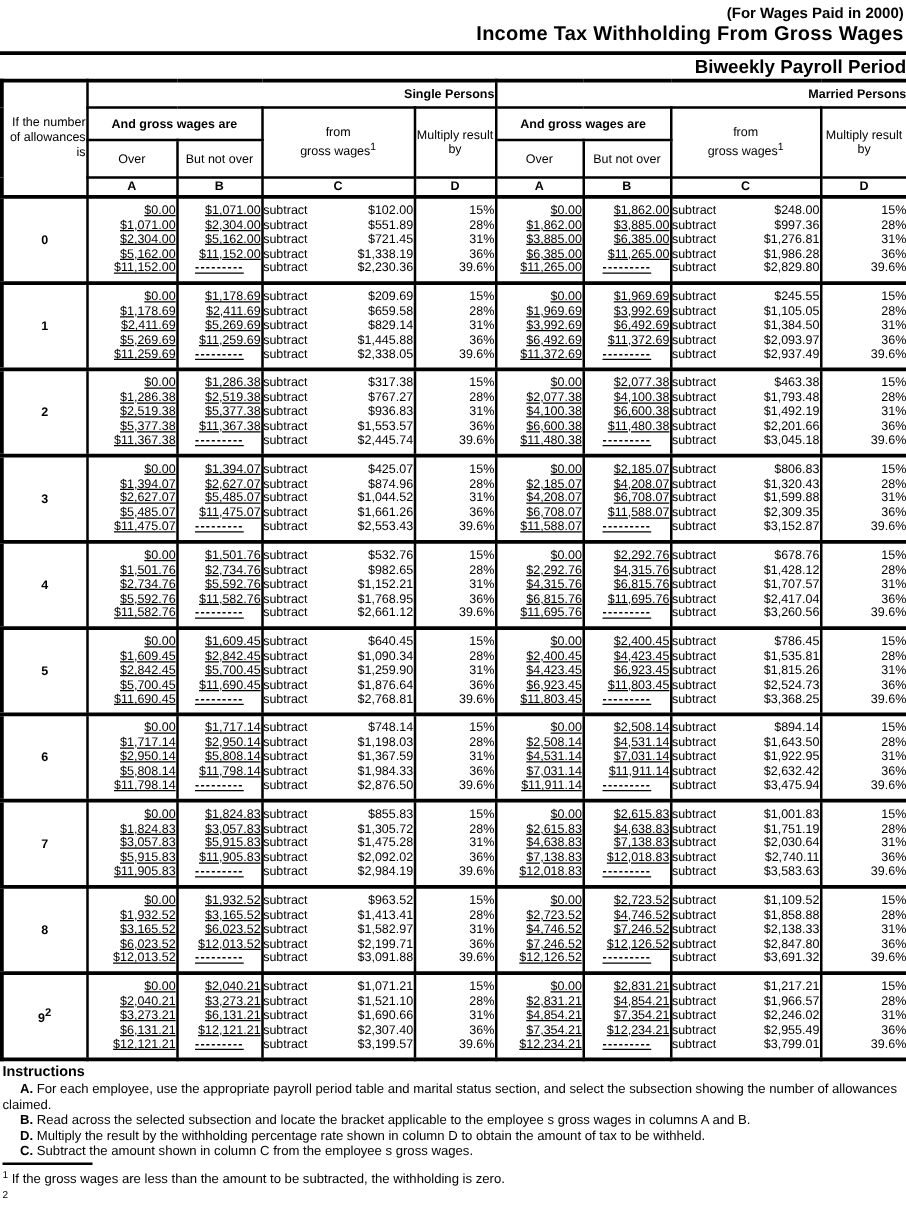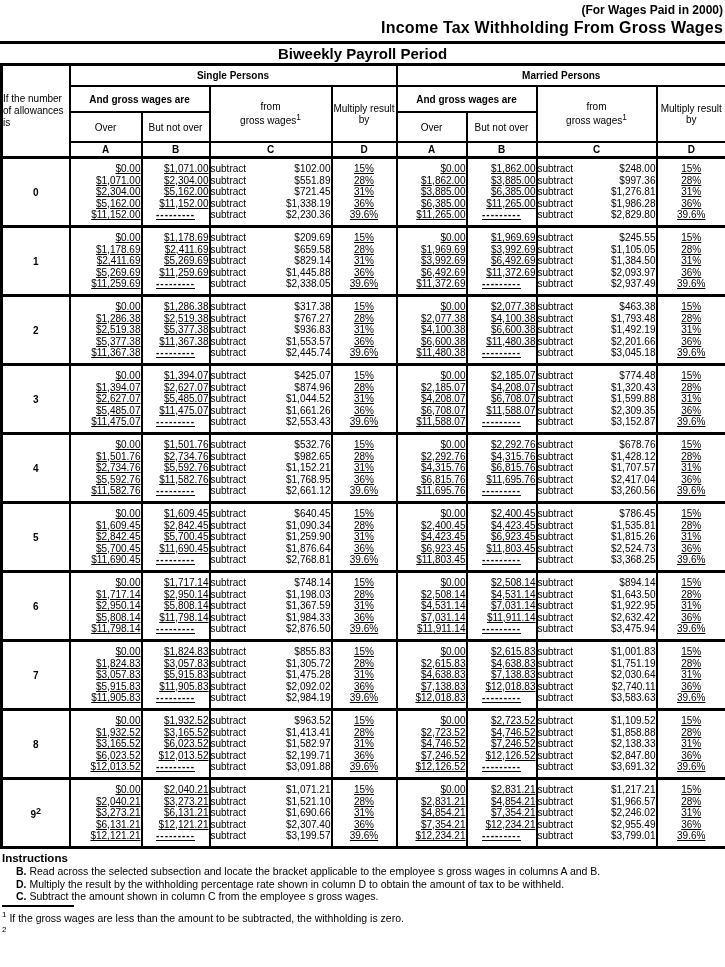--- a/index.html
+++ b/index.html
@@ -6,44 +6,44 @@
   body{width:725px;height:967px;overflow:hidden;color:#000;
        font-family:"Liberation Sans","DejaVu Sans",sans-serif;}
   .page{width:725px;height:889px;display:flex;flex-direction:column;box-sizing:border-box;}
 
   
   .top-header{text-align:right;padding:3px 2px 0 0;}
   .wages-paid{font-weight:bold;font-size:12px;line-height:14px;}
   .title1{font-weight:bold;font-size:15px;line-height:17px;letter-spacing:.3px;}
   .title2{font-weight:bold;font-size:16px;line-height:22px;letter-spacing:.2px;}
   .rule{border-top:3px solid #000;margin-top:2px;}
-  .period{text-align:center;font-weight:bold;font-size:15px;line-height:17px;padding:1px 0 1px 0;}
+  .period{text-align:right;font-weight:bold;font-size:15px;line-height:17px;padding:1px 0 1px 0;}
 
   
   table.wb{border-collapse:collapse;table-layout:fixed;width:725px;border:3px solid #000;}
   table.wb td{border:2px solid #000;padding:0;font-size:10px;vertical-align:middle;}
   thead td{text-align:center;}
-  .persons{font-weight:bold;font-size:12px;height:19px;}
+  .persons{font-weight:bold;font-size:12px;height:19px;text-align:right;}
   .gross-hd{font-weight:bold;font-size:10px;height:24px;border-radius:13px;}
   .sub-hd{font-size:10px;height:28px;line-height:11px;}
   .fromc{font-size:10px;line-height:11px;}
   .multc{font-size:10px;line-height:11px;padding:0 5px;}
   .letters td{font-weight:bold;font-size:12px;height:13px;line-height:13px;}
-  .allow-hd{font-size:10px;line-height:12px;text-align:left;padding:0 4px;}
+  .allow-hd{font-size:10px;line-height:12px;text-align:right;padding:0 4px;}
 
   tbody tr{border-top:3px solid #000;}
   tbody td{height:66px;}
   td.allow{text-align:center;font-weight:bold;font-size:15px;}
   td.allow sup{font-size:9px;font-weight:bold;}
   .ln{line-height:11.5px;height:11.5px;white-space:nowrap;}
   td.amt{text-align:right;padding:0 6px 0 2px;text-decoration:underline;}
   td.amt .dash{text-align:center;font-weight:bold;letter-spacing:1px;}
   td.subc{padding:0 6px 0 5px;}
   td.subc .ln{display:flex;justify-content:space-between;}
-  td.pct{text-align:center;text-decoration:underline;}
+  td.pct{text-align:right;}
 
   
   .instructions{font-size:10.5px;line-height:12.5px;padding:2px 4px 0 2px;flex:1;}
   .instr-title{font-weight:bold;font-size:11.5px;line-height:14px;}
   .instructions p{margin:0;text-indent:14px;}
   .foot-rule{width:72px;border-top:2px solid #000;margin:2px 0 2px 0;}
   .footnote{margin:0;padding-left:14px;text-indent:-14px !important;}
   .footnote sup{font-size:8px;}
   .bottom-bar{height:7px;background:#000;width:725px;}
 </style>
@@ -432,21 +432,21 @@
           <td class="amt">
             <div class="ln">$2,185.07</div>
             <div class="ln">$4,208.07</div>
             <div class="ln">$6,708.07</div>
             <div class="ln">$11,588.07</div>
             <div class="ln dash">---------</div>
           </td>
           <td class="subc">
             <div class="ln">
               <span>subtract</span>
-              <span>$774.48</span>
+              <span>$806.83</span>
             </div>
             <div class="ln">
               <span>subtract</span>
               <span>$1,320.43</span>
             </div>
             <div class="ln">
               <span>subtract</span>
               <span>$1,599.88</span>
             </div>
             <div class="ln">
@@ -998,20 +998,21 @@
             <div class="ln">31%</div>
             <div class="ln">36%</div>
             <div class="ln">39.6%</div>
           </td>
         </tr>
       </tbody>
   </table>
 
   <div class="instructions">
     <div class="instr-title">Instructions</div>
+    <p><b>A.</b> <span>For each employee,  use the appropriate payroll period table and marital status section, and select the subsection showing the number of allowances claimed.</span></p>
     <p><b>B.</b> <span>Read across the selected subsection and locate the bracket applicable to the employee  s gross wages in columns A and B.</span></p>
     <p><b>D.</b> <span>Multiply the result by the withholding percentage rate shown in column D to obtain the amount of tax to be withheld.</span></p>
     <p><b>C.</b> <span>Subtract the amount shown in column C from the employee  s gross wages.</span></p>
     <div class="foot-rule"></div>
     <p class="footnote"><sup>1</sup> <span>If the gross wages are less than the amount to be subtracted, the withholding is zero.</span></p>
     <p class="footnote"><sup>2</sup> </p>
   </div>
 
   <div class="bottom-bar"></div>
 </div>

